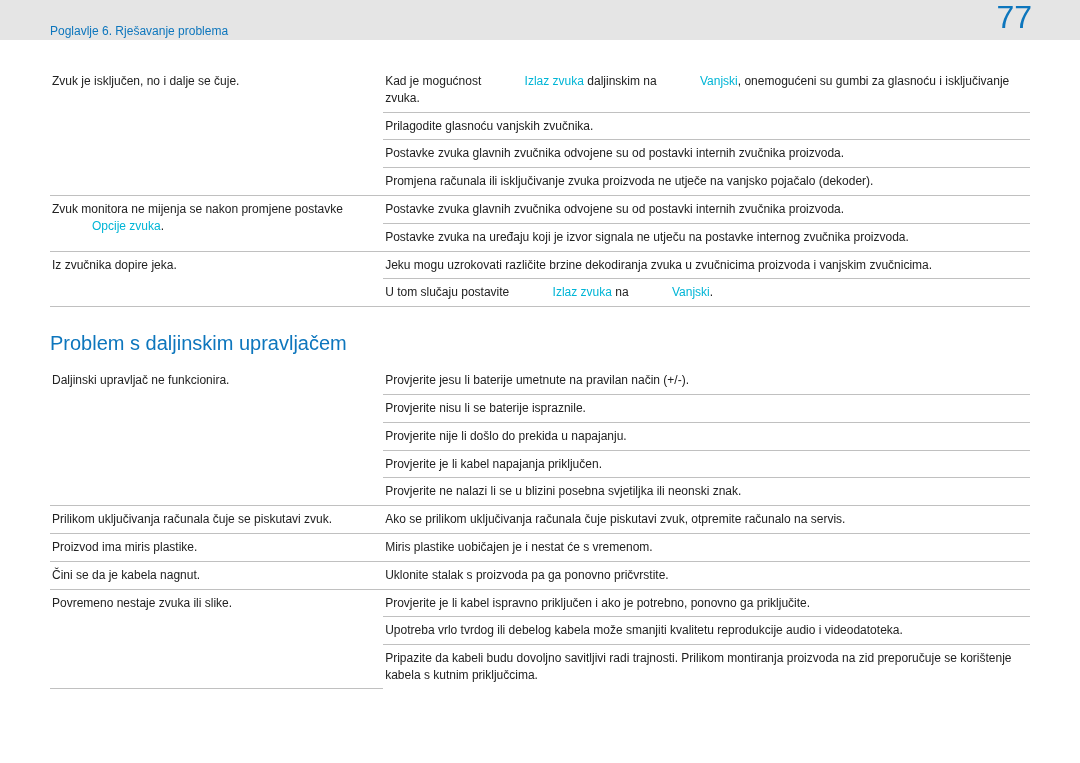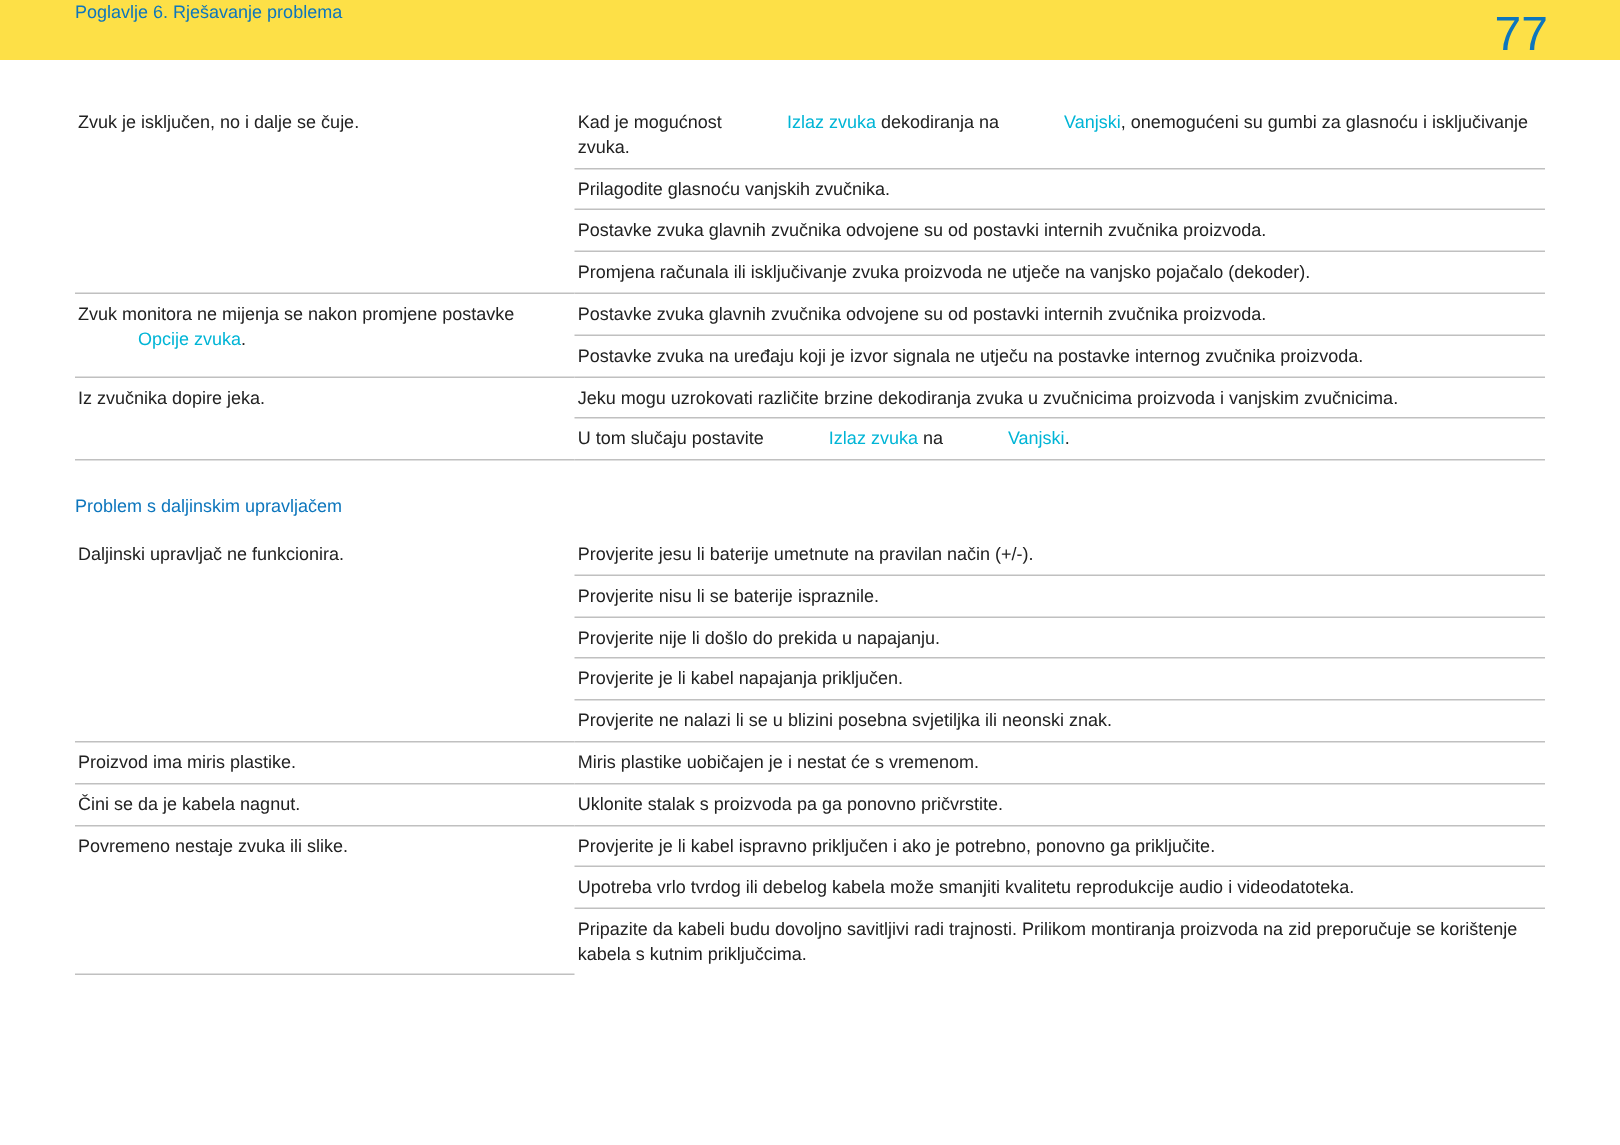--- a/index.html
+++ b/index.html
@@ -10,24 +10,24 @@
     color: #222;
     font-size: 12px;
     line-height: 1.4;
   }
   .page {
     width: 1080px;
     height: 763px;
     position: relative;
   }
   .header-bar {
-    background: #fde047;
+    background: #e5e5e5;
     height: 40px;
     display: flex;
-    align-items: flex-start;
+    align-items: flex-end;
     justify-content: space-between;
     padding: 0 24px 0 50px;
   }
   .breadcrumb {
     color: #0d76bd;
     font-size: 12px;
   }
   .page-number {
     color: #0d76bd;
     font-size: 32px;
@@ -46,21 +46,21 @@
   col.right { width: 66%; }
   td {
     border-bottom: 1px solid #c0c0c0;
     padding: 5px 6px 5px 2px;
     vertical-align: top;
     font-size: 12px;
   }
   td.no-border { border-bottom: none; }
   .section-title {
     color: #0d76bd;
-    font-size: 12px;
+    font-size: 20px;
     margin: 22px 0 10px 0;
     font-weight: 400;
   }
   .hl { color: #00b5d6; padding-left: 40px; }
 </style>
 </head>
 <body>
 
 <div class="page">
   <div class="header-bar">
@@ -71,21 +71,21 @@
   <div class="content">
 
     <table id="table1">
       <colgroup>
           <col class="left">
           <col class="right">
         </colgroup>
       <tbody>
           <tr>
             <td rowspan="4">Zvuk je isključen, no i dalje se čuje.</td>
-            <td><span>Kad je mogućnost </span><span class="hl">Izlaz zvuka</span><span> dekodiranja na </span><span class="hl">Vanjski</span><span>, onemogućeni su gumbi za glasnoću i isključivanje zvuka.</span></td>
+            <td><span>Kad je mogućnost </span><span class="hl">Izlaz zvuka</span><span> daljinskim na </span><span class="hl">Vanjski</span><span>, onemogućeni su gumbi za glasnoću i isključivanje zvuka.</span></td>
           </tr>
           <tr>
             <td><span>Prilagodite glasnoću vanjskih zvučnika.</span></td>
           </tr>
           <tr>
             <td><span>Postavke zvuka glavnih zvučnika odvojene su od postavki internih zvučnika proizvoda.</span></td>
           </tr>
           <tr>
             <td><span>Promjena računala ili isključivanje zvuka proizvoda ne utječe na vanjsko pojačalo (dekoder).</span></td>
           </tr>
@@ -125,20 +125,32 @@
           </tr>
           <tr>
             <td>Provjerite je li kabel napajanja priključen.</td>
           </tr>
           <tr>
             <td>Provjerite ne nalazi li se u blizini posebna svjetiljka ili neonski znak.</td>
           </tr>
         </tbody>
     </table>
 
+    <table id="table3">
+      <colgroup>
+          <col class="left">
+          <col class="right">
+        </colgroup>
+      <tbody>
+          <tr>
+            <td>Prilikom uključivanja računala čuje se piskutavi zvuk.</td>
+            <td>Ako se prilikom uključivanja računala čuje piskutavi zvuk, otpremite računalo na servis.</td>
+          </tr>
+        </tbody>
+    </table>
 
     <table id="table4">
       <colgroup>
           <col class="left">
           <col class="right">
         </colgroup>
       <tbody>
           <tr>
             <td>Proizvod ima miris plastike.</td>
             <td>Miris plastike uobičajen je i nestat će s vremenom.</td>

